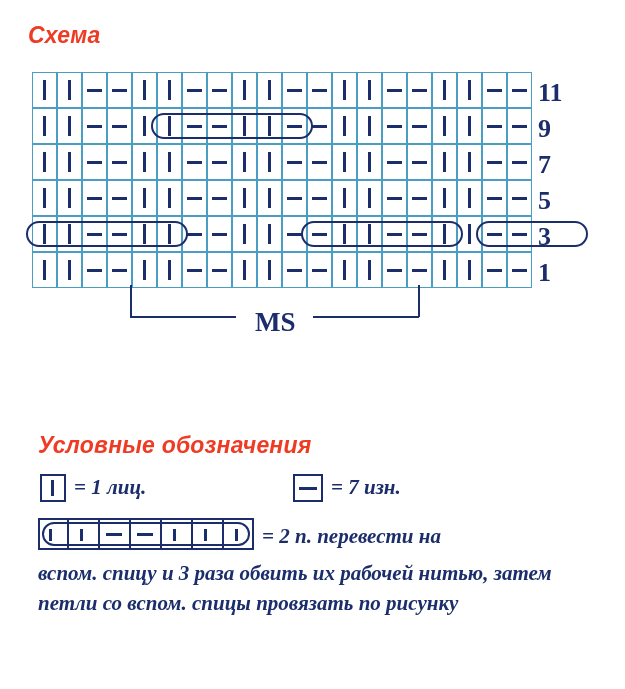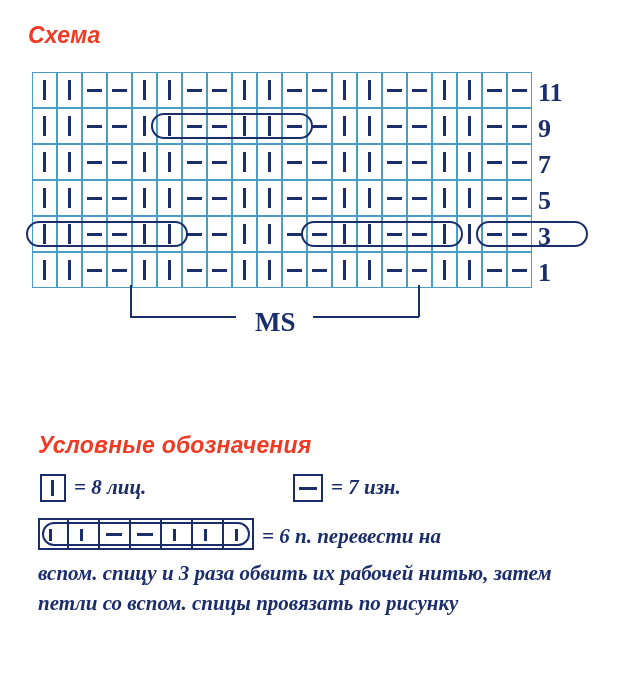--- a/index.html
+++ b/index.html
@@ -372,21 +372,21 @@
 <div id="ms-bracket">
   <div class="br-v" style="left:0px;top:0px;height:32px;"></div>
   <div class="br-v" style="left:288px;top:0px;height:32px;"></div>
   <div class="br-h" style="left:0px;top:31px;width:106px;"></div>
   <div class="br-h" style="left:183px;top:31px;width:106px;"></div>
 </div>
 <div id="ms-label">MS</div>
 
 <div class="leg-box" style="left:40px;top:474px;width:26px;height:28px;"></div>
 <div style="position:absolute;left:51px;top:480px;width:3px;height:16px;background:#1b2d6b;"></div>
-<div class="leg-text" style="left:74px;top:475px;">= 8 лиц.</div>
+<div class="leg-text" style="left:74px;top:475px;">= 1 лиц.</div>
 
 <div class="leg-box" style="left:293px;top:474px;width:30px;height:28px;"></div>
 <div style="position:absolute;left:299px;top:487px;width:18px;height:3px;background:#1b2d6b;"></div>
 <div class="leg-text" style="left:331px;top:475px;">= 7 изн.</div>
 
 <div style="position:absolute;left:38px;top:518px;width:216px;height:32px;">
   <div style="position:absolute;left:0;top:0;width:216px;height:32px;box-sizing:border-box;border:2px solid #1b2d6b;"></div>
   <div style="position:absolute;left:4px;top:4px;width:208px;height:24px;box-sizing:border-box;border:2px solid #1b2d6b;border-radius:12px;"></div>
   <div style="position:absolute;left:29px;top:0px;width:2px;height:32px;background:#1b2d6b;"></div>
   <div style="position:absolute;left:60px;top:0px;width:2px;height:32px;background:#1b2d6b;"></div>
@@ -395,14 +395,14 @@
   <div style="position:absolute;left:153px;top:0px;width:2px;height:32px;background:#1b2d6b;"></div>
   <div style="position:absolute;left:184px;top:0px;width:2px;height:32px;background:#1b2d6b;"></div>
   <div style="position:absolute;left:11px;top:11px;width:3px;height:12px;background:#1b2d6b;"></div>
   <div style="position:absolute;left:42px;top:11px;width:3px;height:12px;background:#1b2d6b;"></div>
   <div style="position:absolute;left:68px;top:15px;width:16px;height:3px;background:#1b2d6b;"></div>
   <div style="position:absolute;left:99px;top:15px;width:16px;height:3px;background:#1b2d6b;"></div>
   <div style="position:absolute;left:135px;top:11px;width:3px;height:12px;background:#1b2d6b;"></div>
   <div style="position:absolute;left:166px;top:11px;width:3px;height:12px;background:#1b2d6b;"></div>
   <div style="position:absolute;left:197px;top:11px;width:3px;height:12px;background:#1b2d6b;"></div>
 </div>
-<div class="leg-text" style="left:262px;top:524px;">= 6 п. перевести на</div>
+<div class="leg-text" style="left:262px;top:524px;">= 2 п. перевести на</div>
 <div class="leg-par" style="left:38px;top:558px;">вспом. спицу и 3 раза обвить их рабочей нитью, затем петли со вспом. спицы провязать по рисунку</div>
 
 </body></html>

